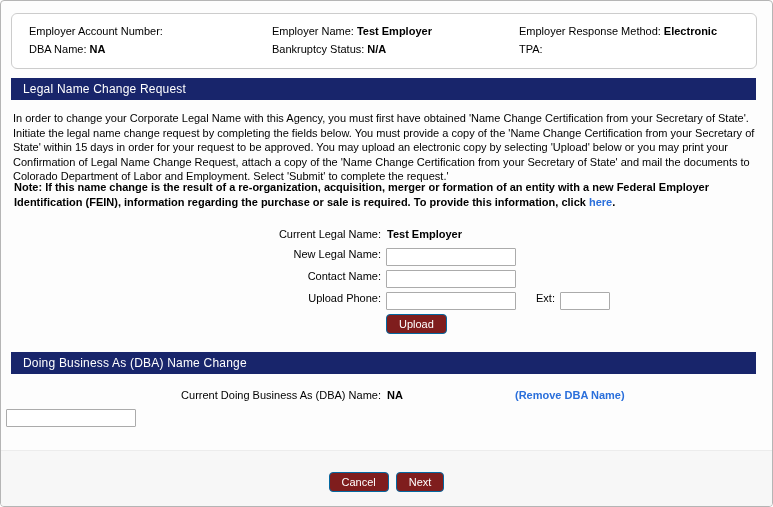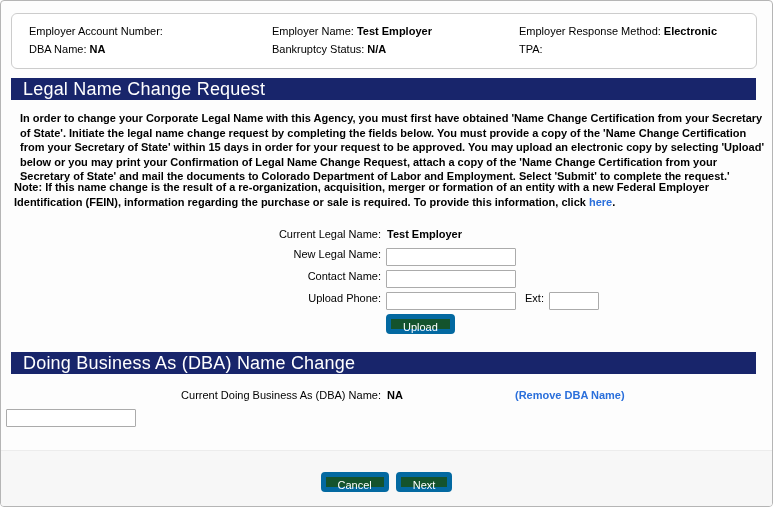--- a/index.html
+++ b/index.html
@@ -28,33 +28,32 @@
     row-gap: 6px;
     padding: 11px 0 0 17px;
   }
   .info-cell { white-space: nowrap; }
   .info-cell .val { font-weight: bold; margin-left: 3px; }
   
   .section-bar {
     position: absolute; left: 10px; right: 16px; height: 22px;
     background: #18256b;
     color: #ffffff;
-    font-size: 18px;
+    font-size: 12px;
     line-height: 22px;
     padding-left: 12px;
     box-sizing: border-box;
     letter-spacing: 0.2px;
   }
   .bar-legal { top: 77px; }
   .bar-dba   { top: 351px; }
   
   .intro {
-    position: absolute; left: 19px; top: 110px; width: 746px;
+    position: absolute; left: 12px; top: 110px; width: 746px;
     line-height: 14.6px;
-    font-weight: bold;
   }
   .note {
     position: absolute; left: 13px; top: 179px; width: 746px;
     font-weight: bold;
     line-height: 15px;
   }
   a.inline-link { color: #2a6fdb; text-decoration: none; cursor: pointer; font-weight: bold; }
   
   .legal-form { position: absolute; left: 0; top: 227px; width: 100%; }
   .dba-form   { position: absolute; left: 0; top: 388px; width: 100%; }
@@ -80,26 +79,26 @@
     box-sizing: border-box;
     width: 130px; height: 18px;
     margin-left: 5px;
     border: 1px solid #ababab;
     border-radius: 1px;
     font-family: "Liberation Sans", sans-serif;
     font-size: 11px;
     padding: 1px 3px;
   }
   .frow input.ext-input { width: 50px; margin-left: 5px; }
-  .frow .ext-label { margin-left: 9px; }
+  .frow .ext-label { margin-left: 20px; }
   .row-text { height: 15px; margin-bottom: 5px; }
   .btn {
-    background: #14532d;
+    background: #7f1d1d;
     color: #ffffff;
-    border: 5px solid #0369a1;
+    border: 1px solid #0369a1;
     border-radius: 4px;
     font-family: "Liberation Sans", sans-serif;
     font-size: 11px;
     height: 20px;
     line-height: 17px;
     padding: 0 12px;
     cursor: pointer;
   }
   .upload-row { margin-left: 385px; margin-top: 3px; }
   

